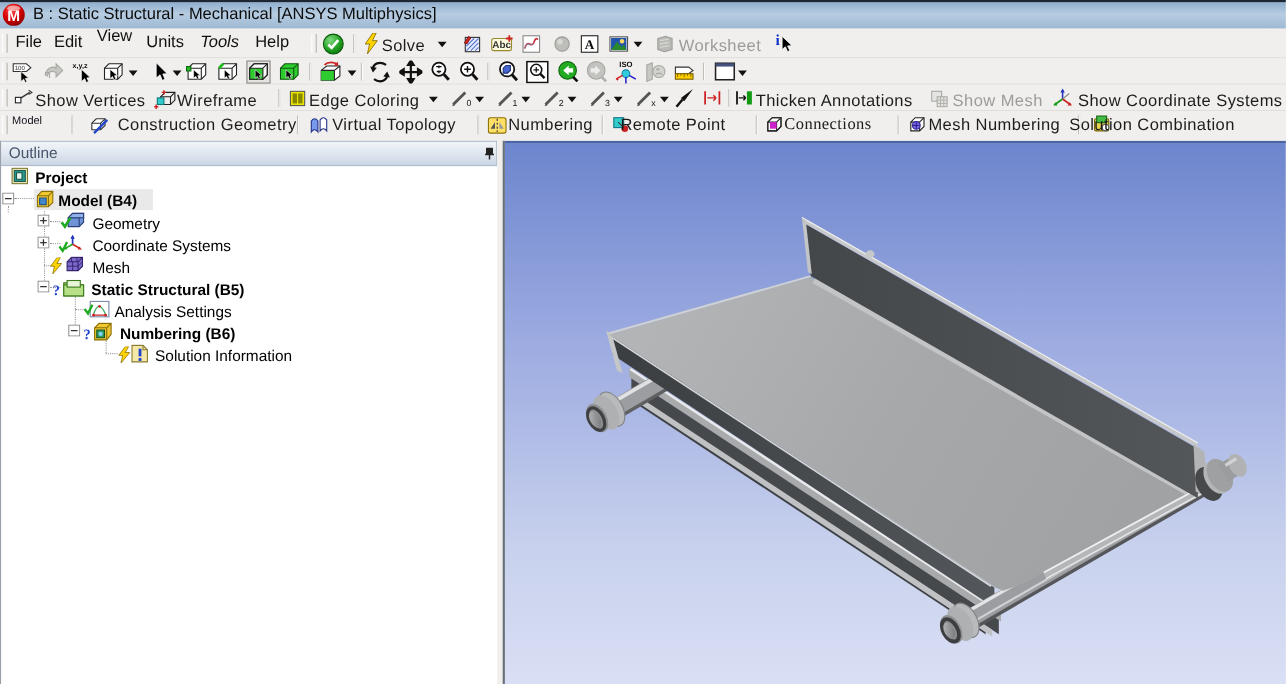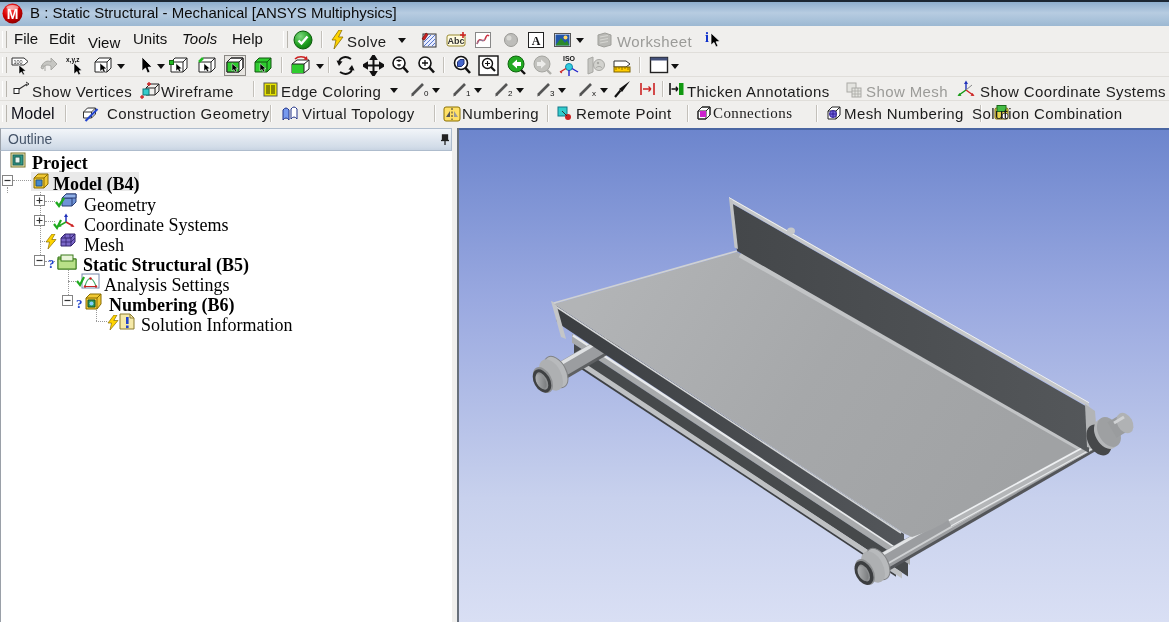--- a/index.html
+++ b/index.html
@@ -15,21 +15,21 @@
 .grip{width:3px;border-left:1px solid #ffffff;border-right:1px solid #b8b5ae;}
 .vsep{width:1px;background:#c3c0ba;border-right:1px solid #fcfcfc;}
 .tlabel{font-size:15px;color:#1c1c1c;white-space:nowrap;letter-spacing:0.4px;}
 .gray{color:#9b9b98;}
 .darr{width:0;height:0;border-left:4px solid transparent;border-right:4px solid transparent;border-top:5px solid #111;}
 #outline-panel{left:0;top:128px;width:456px;height:494px;background:#ffffff;border-left:1px solid #9aa0a8;box-sizing:border-box;}
 #outline-header{left:0;top:128px;width:452px;height:23px;background:linear-gradient(#f2f5f9,#d2dce8 85%,#c8d4e2);border:1px solid #aebccd;border-left:1px solid #9aa0a8;box-sizing:border-box;}
 #outline-title{left:8px;top:131px;font-size:14px;color:#455469;}
 #splitter{left:452px;top:128px;width:5px;height:494px;background:#f0efed;}
 #splitline{left:457px;top:128px;width:2px;height:494px;background:#68707b;}
-.treelabel{font-size:18px;color:#000;white-space:nowrap;font-family:Liberation Serif, serif;}
+.treelabel{font-size:14px;color:#000;white-space:nowrap;}
 .treebold{font-weight:bold;}
 </style>
 </head>
 <body>
 <div class="abs" id="titlebar"></div>
 <svg class="abs" style="left:2px;top:3px" width="21" height="21" viewBox="0 0 21 21">
  <defs>
       <radialGradient id="mred" cx="0.4" cy="0.3" r="0.8">
         <stop offset="0" stop-color="#ff5050"></stop>
         <stop offset="0.5" stop-color="#d80000"></stop>
@@ -43,21 +43,21 @@
 <div class="abs" id="title-text">B : Static Structural - Mechanical [ANSYS Multiphysics]</div>
 
 <div class="abs" id="menubar"></div>
 <div class="abs" id="row2"></div>
 <div class="abs" id="row3"></div>
 <div class="abs" id="row4"></div>
 
 <div class="abs grip" style="left:2px;top:31px;height:17px;"></div>
 <div class="abs menuitem" style="left:14px;top:30px;">File</div>
 <div class="abs menuitem" style="left:49px;top:30px;">Edit</div>
-<div class="abs menuitem" style="left:88px;top:34px;">View</div>
+<div class="abs menuitem" style="left:88px;top:24px;">View</div>
 <div class="abs menuitem" style="left:133px;top:30px;">Units</div>
 <div class="abs menuitem" style="left:182px;top:30px;font-style:italic;">Tools</div>
 <div class="abs menuitem" style="left:232px;top:30px;">Help</div>
 <div class="abs grip" style="left:283px;top:31px;height:17px;"></div>
 <div id="menurow-icons">
 
  <svg class="abs" style="left:293px;top:30px" width="20" height="20" viewBox="0 0 20 20">
   <defs>
         <radialGradient id="grn" cx="0.35" cy="0.3" r="0.85">
           <stop offset="0" stop-color="#7fd97f"></stop>
@@ -370,21 +370,21 @@
   <path d="M10 10 L16 5" stroke="#888" stroke-width="1"></path>
   <path d="M10 0.5 L12 4 L8 4 Z" fill="#2233bb"></path>
   <path d="M1.5 16 L5.5 15.8 L3.5 13 Z" fill="#119911"></path>
   <path d="M18.5 16 L14.5 15.8 L16.5 13 Z" fill="#cc2222"></path>
  </svg>
  <div class="abs tlabel" style="left:980px;top:83px;">Show Coordinate Systems</div>
 </div>
 
 <div class="abs grip" style="left:2px;top:105px;height:17px;"></div>
 <div id="row4-icons">
- <div class="abs" style="left:11px;top:105px;font-size:16px;color:#10101a;text-align:center;">Model</div>
+ <div class="abs" style="left:11px;top:105px;font-size:10px;color:#10101a;text-align:center;">Model</div>
  <div class="abs vsep" style="left:65px;top:105px;height:17px;"></div>
 
  <svg class="abs" style="left:76px;top:105px" width="30" height="18" viewBox="0 0 19 18">
   <path d="M2 7 L6 3 L14 3 L14 9 L10 13 L2 13 Z" fill="#fff" stroke="#333"></path>
   <path d="M2 7 L10 7 L10 13 M10 7 L14 3" fill="none" stroke="#333"></path>
   <path d="M4 16 L16 4" stroke="#2244cc" stroke-width="2.2"></path>
  </svg>
  <div class="abs tlabel" style="left:107px;top:105px;">Construction Geometry</div>
  <div class="abs vsep" style="left:270px;top:105px;height:17px;"></div>
 
@@ -402,21 +402,21 @@
   <path d="M15 12 L11 6 L11 12 Z" fill="#999"></path>
  </svg>
  <div class="abs tlabel" style="left:462px;top:105px;">Numbering</div>
  <div class="abs vsep" style="left:547px;top:105px;height:17px;"></div>
 
  <svg class="abs" style="left:556px;top:105px" width="17" height="18" viewBox="0 0 17 18">
   <rect x="2" y="2" width="9" height="9" fill="#33cccc" stroke="#117788"></rect>
   <circle cx="12" cy="12" r="3" fill="#cc2222"></circle>
   <path d="M11 11 L6 6" stroke="#333" stroke-width="1"></path>
  </svg>
- <div class="abs tlabel" style="left:576px;top:105px;">Remote Point</div>
+ <div class="abs tlabel" style="left:564px;top:105px;">Remote Point</div>
  <div class="abs vsep" style="left:687px;top:105px;height:17px;"></div>
 
  <svg class="abs" style="left:695px;top:105px" width="18" height="18" viewBox="0 0 18 18">
   <path d="M3 6 L7 2 L15 2 L15 10 L11 14 L3 14 Z" fill="#fff" stroke="#222"></path>
   <path d="M3 6 L11 6 L11 14 M11 6 L15 2" fill="none" stroke="#222"></path>
   <rect x="5" y="6" width="6" height="6" fill="#cc22cc"></rect>
   <path d="M3 6 L7 2 L15 2 L15 10 L11 14 L3 14 Z" fill="none" stroke="#222"></path>
  </svg>
  <div class="abs tlabel" style="left:713px;top:105px;font-family:Liberation Serif, serif;">Connections</div>
  <div class="abs vsep" style="left:816px;top:105px;height:17px;"></div>

